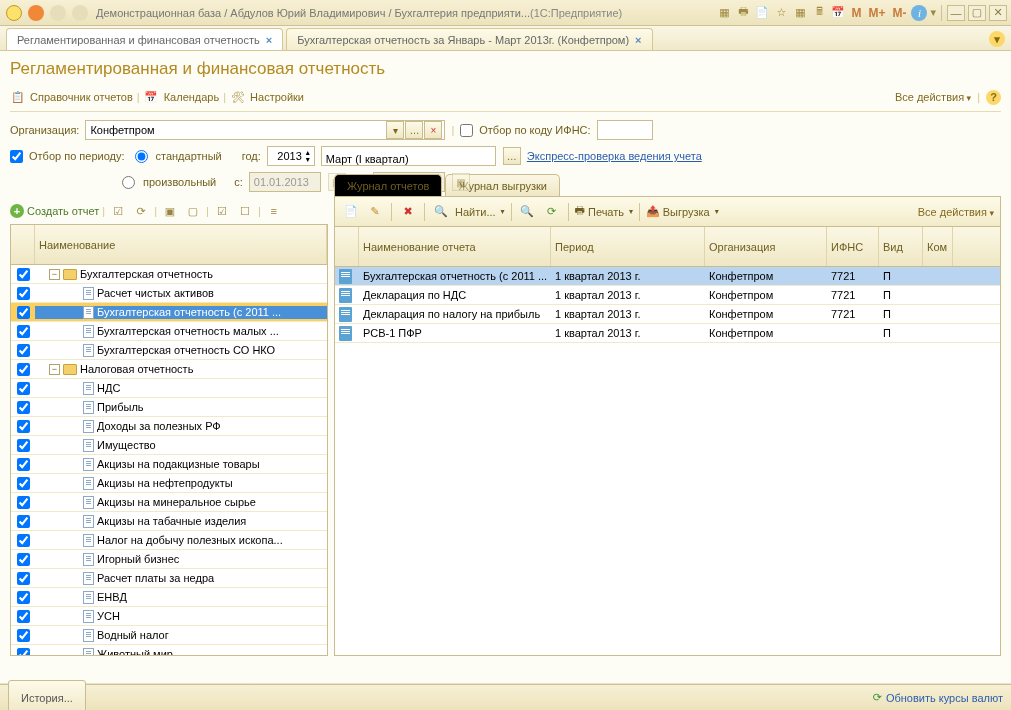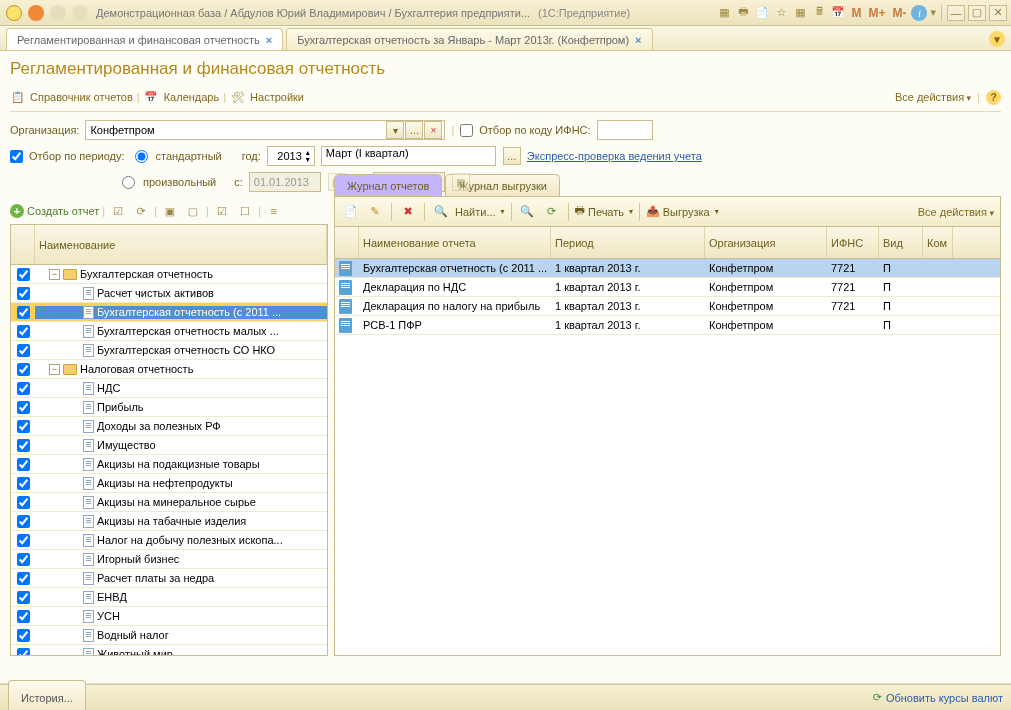--- a/index.html
+++ b/index.html
@@ -3,21 +3,21 @@
 <meta charset="utf-8">
 <style>
 * { box-sizing: border-box; margin: 0; padding: 0; font-family: Arial, sans-serif; font-size: 11px; }
 body { background: #e8e2c8; width: 1011px; height: 710px; overflow: hidden; }
 
 .titlebar { height: 26px; background: linear-gradient(#f7f0d4,#ece3bc); display: flex; align-items: center; padding: 0 4px; border-bottom: 1px solid #ccc29a; }
 .titlebar .tb-left { display: flex; gap: 2px; align-items: center; }
 .tb-btn { width: 20px; height: 20px; display: inline-flex; align-items: center; justify-content: center; color: #666; }
 .tb-circle { width: 16px; height: 16px; border-radius: 50%; display: inline-block; }
 .tb-title { color: #777; margin-left: 6px; white-space: nowrap; overflow: hidden; text-overflow: ellipsis; max-width: 470px; }
-.tb-suffix { color: #888; margin-left: 8px; }
+.tb-suffix { color: #888; margin-left: 0; }
 .tb-right { margin-left: auto; display: flex; gap: 3px; align-items: center; }
 .tb-icon { width: 16px; height: 16px; display: inline-flex; align-items: center; justify-content: center; color: #a08a40; }
 .memory-btn { color: #c97b3a; font-weight: bold; font-size: 12px; padding: 0 2px; }
 .win-btn { width: 18px; height: 16px; border: 1px solid #c9bd8f; background: #f5efd5; display: inline-flex; align-items: center; justify-content: center; color: #8a7c42; }
 
 .tabs { height: 25px; background: linear-gradient(#faf6e4,#f0e9ca); display: flex; align-items: flex-end; padding: 0 6px; border-bottom: 1px solid #d4c794; }
 .tab { height: 22px; padding: 0 10px; display: flex; align-items: center; gap: 6px; border: 1px solid #d4c794; border-bottom: none; background: linear-gradient(#fdfae9,#f4edcd); border-radius: 4px 4px 0 0; margin-right: 3px; color: #666; }
 .tab.active { background: #fff; }
 .tab .x { color: #5b8cc4; font-weight: bold; cursor: pointer; }
 .tabs .help-circ { margin-left: auto; width: 16px; height: 16px; border-radius: 50%; background: #fcd76a; display: flex; align-items: center; justify-content: center; color: #8a6b0c; font-weight: bold; margin-bottom: 3px; }
@@ -35,21 +35,21 @@
 .q-circ { width: 15px; height: 15px; border-radius: 50%; background: #fcd76a; display: inline-flex; align-items: center; justify-content: center; color: #8a6b0c; font-weight: bold; }
 
 .row { display: flex; align-items: center; gap: 6px; margin-bottom: 6px; }
 .lbl { color: #6e5e1f; }
 .org-input { flex: 0 0 360px; height: 20px; border: 1px solid #c9bd8f; background: #fff; display: flex; align-items: center; padding: 0 2px 0 4px; }
 .org-input .val { flex: 1; }
 .mini-btn { width: 18px; height: 18px; border: 1px solid #c9bd8f; background: linear-gradient(#fdfae9,#efe7c4); display: inline-flex; align-items: center; justify-content: center; color: #7a6820; font-size: 10px; margin-left: 1px; cursor: pointer; }
 input[type=checkbox] { width: 13px; height: 13px; }
 .short-input { height: 20px; border: 1px solid #c9bd8f; background: #fff; padding: 0 4px; display: inline-flex; align-items: center; width: 60px; justify-content: flex-end; }
 .year-input { width: 48px; }
-.period-input { height: 20px; border: 1px solid #c9bd8f; background: #fff; padding: 0 4px; display: inline-flex; align-items: flex-start; width: 175px; }
+.period-input { height: 20px; border: 1px solid #c9bd8f; background: #fff; padding: 0 4px; display: inline-flex; align-items: flex-end; width: 175px; }
 .link { color: #2a5db0; text-decoration: underline; cursor: pointer; }
 input[type=radio] { margin: 0 2px 0 4px; }
 .date-input { width: 72px; height: 20px; border: 1px solid #c9bd8f; background: #f3f0e0; padding: 0 4px; display: inline-flex; align-items: center; color: #999; }
 
 .split { display: flex; gap: 6px; margin-top: 6px; }
 .left { width: 318px; }
 .right-pane { flex: 1; display: flex; flex-direction: column; }
 
 .left-tb { display: flex; align-items: center; gap: 3px; height: 26px; }
 .left-tb .create { display: flex; align-items: center; gap: 3px; color: #4a7a2a; }
@@ -68,29 +68,29 @@
 .folder { width: 14px; height: 11px; background: #f4cf6b; border: 1px solid #c9a431; border-radius: 1px; flex-shrink: 0; }
 .doc-icon { width: 11px; height: 13px; background: #fff; border: 1px solid #8fa8c4; flex-shrink: 0; position: relative; }
 .doc-icon:after { content: ""; position: absolute; top: 2px; left: 2px; right: 2px; height: 1px; background: #8fa8c4; box-shadow: 0 2px 0 #8fa8c4, 0 4px 0 #8fa8c4; }
 .grow.selected { background: #fdd05c; }
 .grow.selected .tree-cell { background: #4a90d9; color: #fff; }
 .indent1 { padding-left: 14px !important; }
 .indent2 { padding-left: 48px !important; }
 
 .subtabs { display: flex; height: 24px; align-items: flex-end; margin-top: -26px; }
 .subtab { height: 22px; padding: 0 12px; border: 1px solid #c9bd8f; border-bottom: none; background: linear-gradient(#fbf7e5,#efe7c4); border-radius: 5px 5px 0 0; margin-right: 3px; display: flex; align-items: center; color: #6e5e1f; cursor: pointer; }
-.subtab.active { background: #c4b5fd; position: relative; z-index: 2; }
+.subtab.active { background: #000000; position: relative; z-index: 2; }
 
 .right-tb { height: 30px; border: 1px solid #c9bd8f; border-bottom: none; background: linear-gradient(#fdfae9,#f3ecca); display: flex; align-items: center; padding: 0 6px; gap: 4px; }
 .right-tb .sep2 { width: 1px; height: 18px; background: #d4c794; margin: 0 2px; }
 .right-tb .dd-btn { color: #6e5e1f; display: flex; align-items: center; gap: 3px; cursor: pointer; }
 .right-tb .dd-btn:after { content: "▾"; font-size: 8px; margin-left: 2px; }
 
 .rgrid { border: 1px solid #c9bd8f; flex: 1; background: #fff; height: 402px; }
-.rhead { height: 32px; background: linear-gradient(#fbf7e5,#efe7c4); border-bottom: 1px solid #c9bd8f; display: flex; }
+.rhead { height: 40px; background: linear-gradient(#fbf7e5,#efe7c4); border-bottom: 1px solid #c9bd8f; display: flex; }
 .rh-cell { border-right: 1px solid #e0d5a8; padding: 0 4px; display: flex; align-items: center; color: #6e5e1f; }
 .c-ic { width: 24px; }
 .c-name { width: 192px; }
 .c-period { width: 154px; }
 .c-org { width: 122px; }
 .c-ifns { width: 52px; text-align: right; }
 .c-vid { width: 44px; }
 .c-kom { width: 30px; }
 .rrow { display: flex; height: 19px; border-bottom: 1px solid #f0e9ca; }
 .rrow.sel { background: #b8d4f0; }

